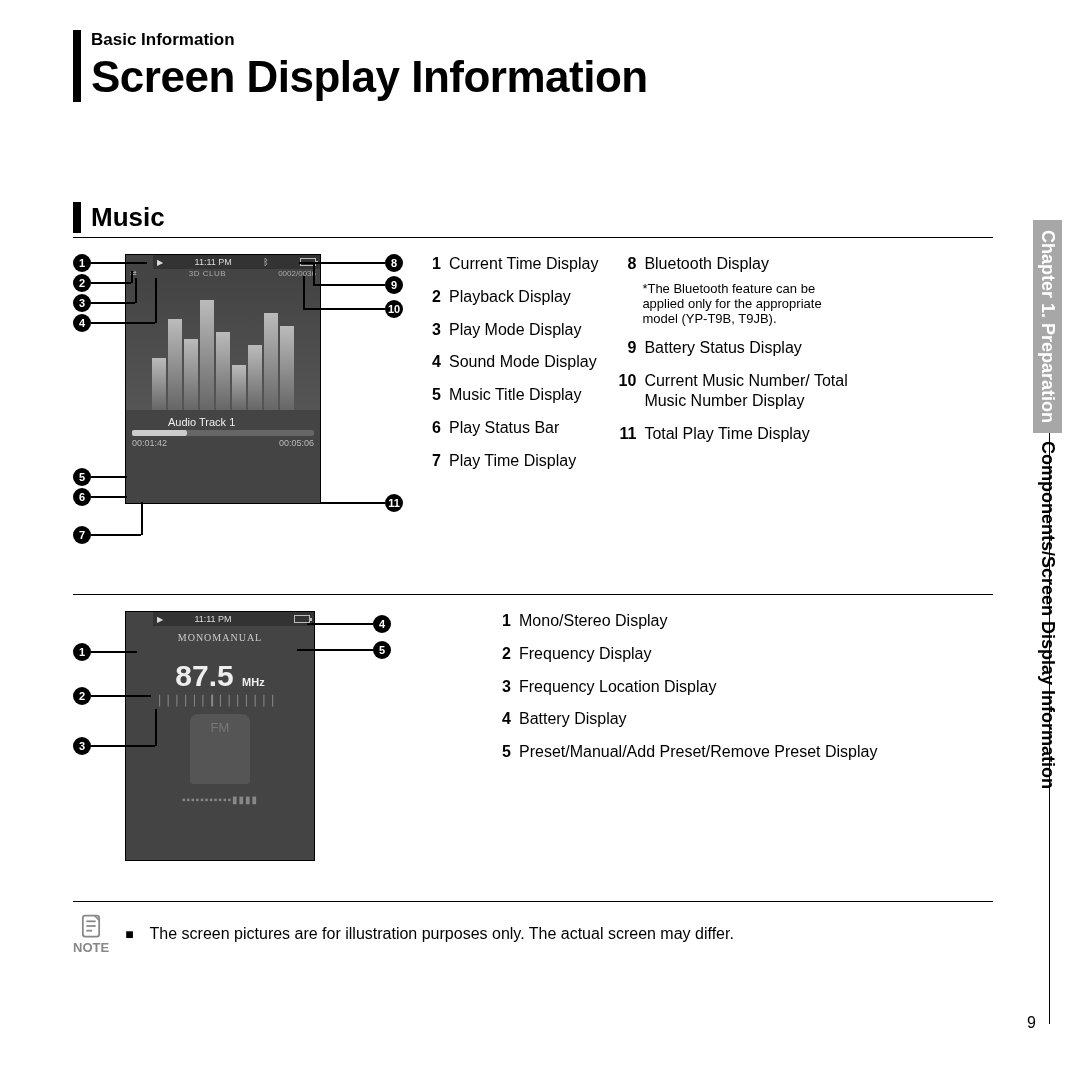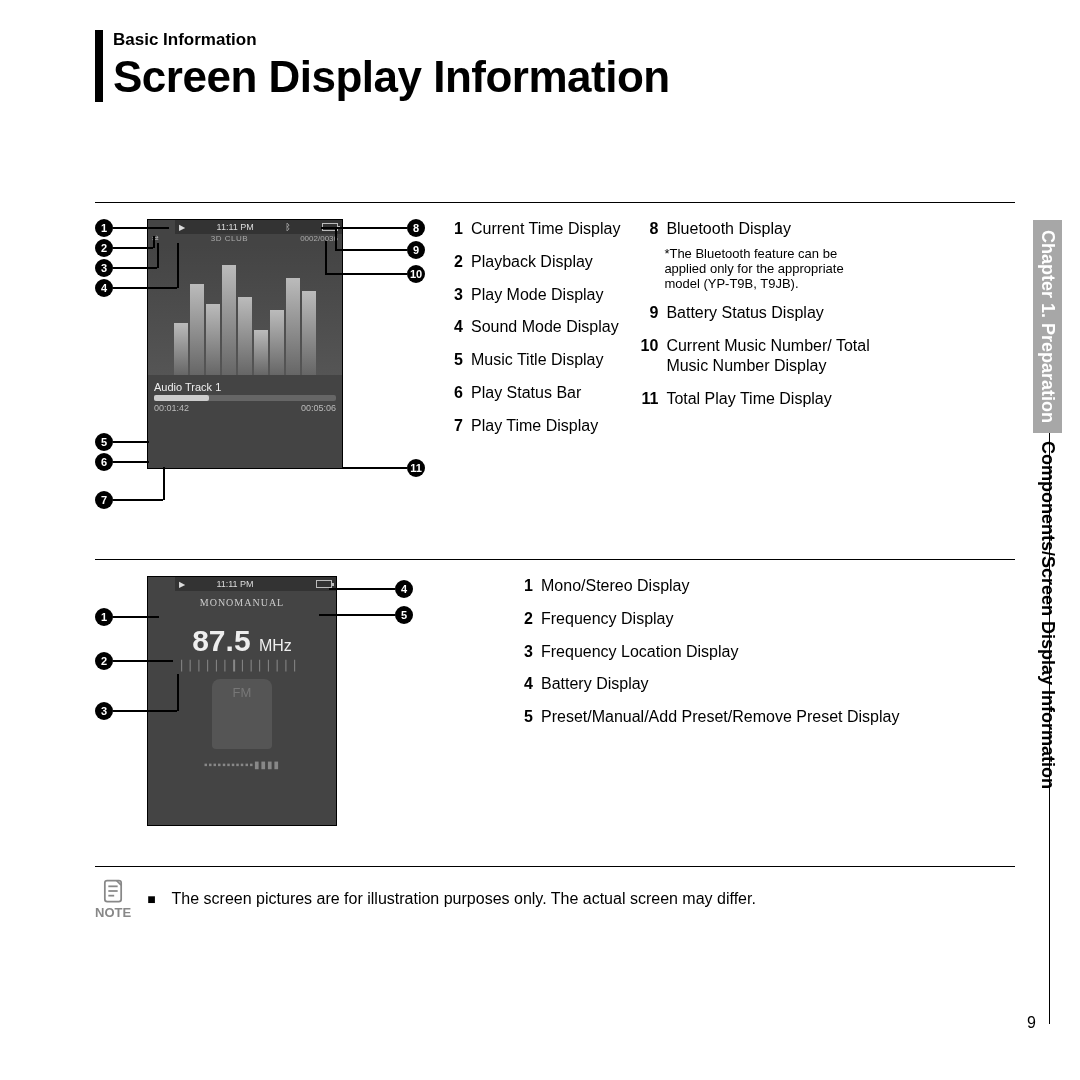--- a/index.html
+++ b/index.html
@@ -7,21 +7,21 @@
     width: 1080px;
     height: 1080px;
     background: #fff;
     font-family: Arial, Helvetica, sans-serif;
     color: #000;
     position: relative;
     overflow: hidden;
   }
   .page {
     position: absolute;
-    left: 95px;
+    left: 73px;
     top: 30px;
     width: 920px;
   }
   .topbar {
     border-left: 8px solid #000;
     padding-left: 10px;
     margin-bottom: 100px;
   }
   .topbar .breadcrumb {
     font-size: 17px;
@@ -100,36 +100,36 @@
     display:flex; align-items:flex-end; justify-content:center;
     gap:2px; padding: 0 10px;
     background: linear-gradient(#444,#555);
   }
   .eq-bar { width: 14px; background: linear-gradient(#bbb,#666); }
   .eq-bar:nth-child(1){height:40%}.eq-bar:nth-child(2){height:70%}
   .eq-bar:nth-child(3){height:55%}.eq-bar:nth-child(4){height:85%}
   .eq-bar:nth-child(5){height:60%}.eq-bar:nth-child(6){height:35%}
   .eq-bar:nth-child(7){height:50%}.eq-bar:nth-child(8){height:75%}
   .eq-bar:nth-child(9){height:65%}
-  .music-title { font-size: 11px; color:#eee; padding: 6px 6px 2px; }
+  .music-title { font-size: 11px; color:#eee; padding: 6px 6px 2px; margin-left: 36px; }
   .progress-row { padding: 0 6px; }
   .progress-track { height: 6px; background:#666; position:relative; border-radius:2px;}
   .progress-fill { height:6px; background:#ccc; width:30%; border-radius:2px;}
   .time-row { display:flex; justify-content:space-between; font-size:9px; color:#bbb; padding:2px 6px;}
   .radio-sub {
     display:flex; justify-content:center;
     font-size:10px; color:#ccc; padding: 6px 8px 0;
     letter-spacing: 1px;
     font-family: Liberation Serif, serif;
   }
   .freq {
     text-align:center; font-size: 30px; color:#eee;
     font-weight: bold; padding: 16px 0 2px;
   }
-  .freq small { font-size: 16px; font-weight: normal; }
+  .freq small { font-size: 11px; font-weight: bold; }
   .freq-scale { text-align:center; font-size:10px; color:#888; letter-spacing:1px;}
   .fm-icon {
     margin: 8px auto 0;
     width: 60px; height: 70px;
     background: #555; border-radius: 8px 8px 4px 4px;
     position:relative;
   }
   .fm-icon::before {
     content:"FM"; position:absolute; top:6px; left:0; right:0;
     text-align:center; font-size:13px; color:#777;
@@ -200,20 +200,21 @@
 </head>
 <body>
 
 <div class="page">
 
   <div class="topbar">
     <div class="breadcrumb">Basic Information</div>
     <div class="title">Screen Display Information</div>
   </div>
 
+  <div class="section-title">Music</div>
   <hr class="section-rule">
 
   <div class="music-block">
     <div class="device" style="width:330px;height:300px;">
 
       <div class="callout" style="left:0;top:0">1</div>
       <div class="callout" style="left:0;top:20px">2</div>
       <div class="callout" style="left:0;top:40px">3</div>
       <div class="callout" style="left:0;top:60px">4</div>
       <div class="callout" style="left:0;top:214px">5</div>

